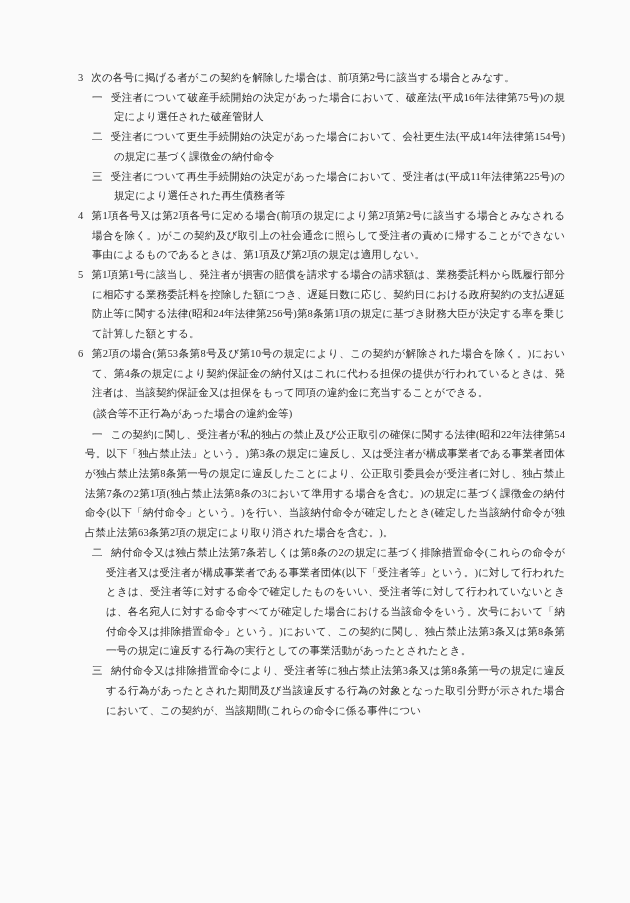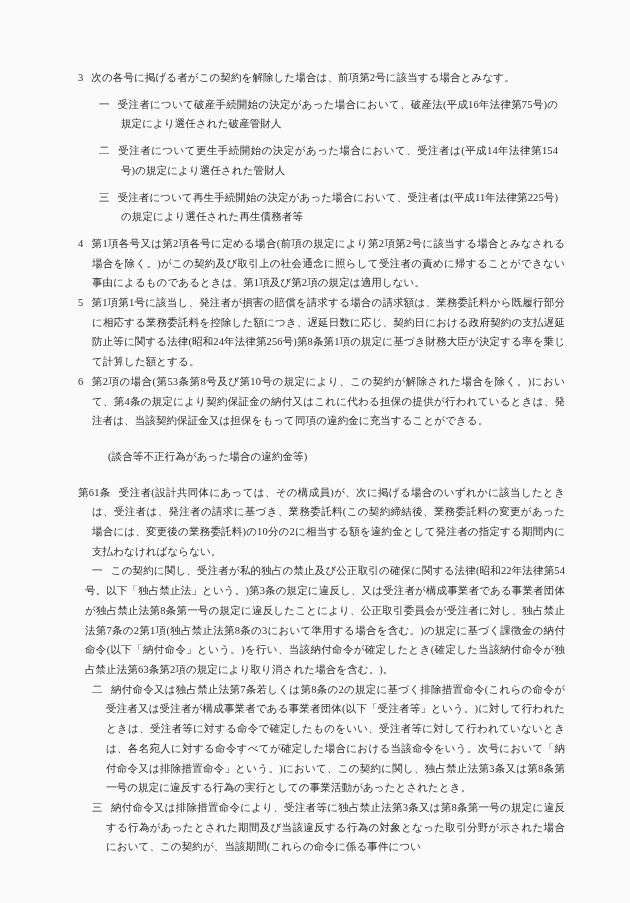--- a/index.html
+++ b/index.html
@@ -35,27 +35,27 @@
     margin: 0;
   }
   
   .para-article {
     padding-left: 14px;
     text-indent: -14px;
     margin: 0;
   }
   
   .para-caption {
-    margin: 16px;
+    margin: 1px;
     padding-left: 14px;
     text-indent: 0;
   }
   
   .item-sub {
-    margin: 7px;
+    margin: 0;
     padding-left: 36px;
     text-indent: -22px;
   }
   
   .item-art-shallow {
     margin: 0;
     padding-left: 7px;
     text-indent: 7px;
   }
   
@@ -76,33 +76,32 @@
 <body>
 
 <div id="page">
 
   <div class="block">
 
     <p class="para-num"><span class="num-marker">3</span><span class="marker-gap"></span><span>次の各号に掲げる者がこの契約を解除した場合は、前項第2号に該当する場合とみなす。</span></p>
 
     <p class="item-sub"><span>一</span><span class="marker-gap"></span><span>受注者について破産手続開始の決定があった場合において、破産法(平成16年法律第75号)の規定により選任された破産管財人</span></p>
 
-    <p class="item-sub"><span>二</span><span class="marker-gap"></span><span>受注者について更生手続開始の決定があった場合において、受注者は(平成14年法律第154号)の規定により選任された管財人</span></p>
+    <p class="item-sub"><span>二</span><span class="marker-gap"></span><span>受注者について更生手続開始の決定があった場合において、会社更生法(平成14年法律第154号)の規定に基づく課徴金の納付命令</span></p>
 
     <p class="item-sub"><span>三</span><span class="marker-gap"></span><span>受注者について再生手続開始の決定があった場合において、受注者は(平成11年法律第225号)の規定により選任された再生債務者等</span></p>
 
     <p class="para-num"><span class="num-marker">4</span><span class="marker-gap"></span><span>第1項各号又は第2項各号に定める場合(前項の規定により第2項第2号に該当する場合とみなされる場合を除く。)がこの契約及び取引上の社会通念に照らして受注者の責めに帰することができない事由によるものであるときは、第1項及び第2項の規定は適用しない。</span></p>
 
     <p class="para-num"><span class="num-marker">5</span><span class="marker-gap"></span><span>第1項第1号に該当し、発注者が損害の賠償を請求する場合の請求額は、業務委託料から既履行部分に相応する業務委託料を控除した額につき、遅延日数に応じ、契約日における政府契約の支払遅延防止等に関する法律(昭和24年法律第256号)第8条第1項の規定に基づき財務大臣が決定する率を乗じて計算した額とする。</span></p>
 
     <p class="para-num"><span class="num-marker">6</span><span class="marker-gap"></span><span>第2項の場合(第53条第8号及び第10号の規定により、この契約が解除された場合を除く。)において、第4条の規定により契約保証金の納付又はこれに代わる担保の提供が行われているときは、発注者は、当該契約保証金又は担保をもって同項の違約金に充当することができる。</span></p>
 
     <p class="para-caption">(談合等不正行為があった場合の違約金等)</p>
 
-    <p class="para-article"><span>第61条</span><span class="marker-gap"></span><span>受注者(設計共同体にあっては、その構成員)が、次に掲げる場合のいずれかに該当したときは、受注者は、発注者の請求に基づき、業務委託料(この契約締結後、業務委託料の変更があった場合には、変更後の業務委託料)の10分の2に相当する額を違約金として発注者の指定する期間内に支払わなければならない。</span></p>
 
     <p class="item-art-shallow"><span>一</span><span class="marker-gap"></span><span>この契約に関し、受注者が私的独占の禁止及び公正取引の確保に関する法律(昭和22年法律第54号。以下「独占禁止法」という。)第3条の規定に違反し、又は受注者が構成事業者である事業者団体が独占禁止法第8条第一号の規定に違反したことにより、公正取引委員会が受注者に対し、独占禁止法第7条の2第1項(独占禁止法第8条の3において準用する場合を含む。)の規定に基づく課徴金の納付命令(以下「納付命令」という。)を行い、当該納付命令が確定したとき(確定した当該納付命令が独占禁止法第63条第2項の規定により取り消された場合を含む。)。</span></p>
 
     <p class="item-art-deep"><span>二</span><span class="marker-gap"></span><span>納付命令又は独占禁止法第7条若しくは第8条の2の規定に基づく排除措置命令(これらの命令が受注者又は受注者が構成事業者である事業者団体(以下「受注者等」という。)に対して行われたときは、受注者等に対する命令で確定したものをいい、受注者等に対して行われていないときは、各名宛人に対する命令すべてが確定した場合における当該命令をいう。次号において「納付命令又は排除措置命令」という。)において、この契約に関し、独占禁止法第3条又は第8条第一号の規定に違反する行為の実行としての事業活動があったとされたとき。</span></p>
 
     <p class="item-art-deep"><span>三</span><span class="marker-gap"></span><span>納付命令又は排除措置命令により、受注者等に独占禁止法第3条又は第8条第一号の規定に違反する行為があったとされた期間及び当該違反する行為の対象となった取引分野が示された場合において、この契約が、当該期間(これらの命令に係る事件につい</span></p>
 
   </div>
 </div>
 

